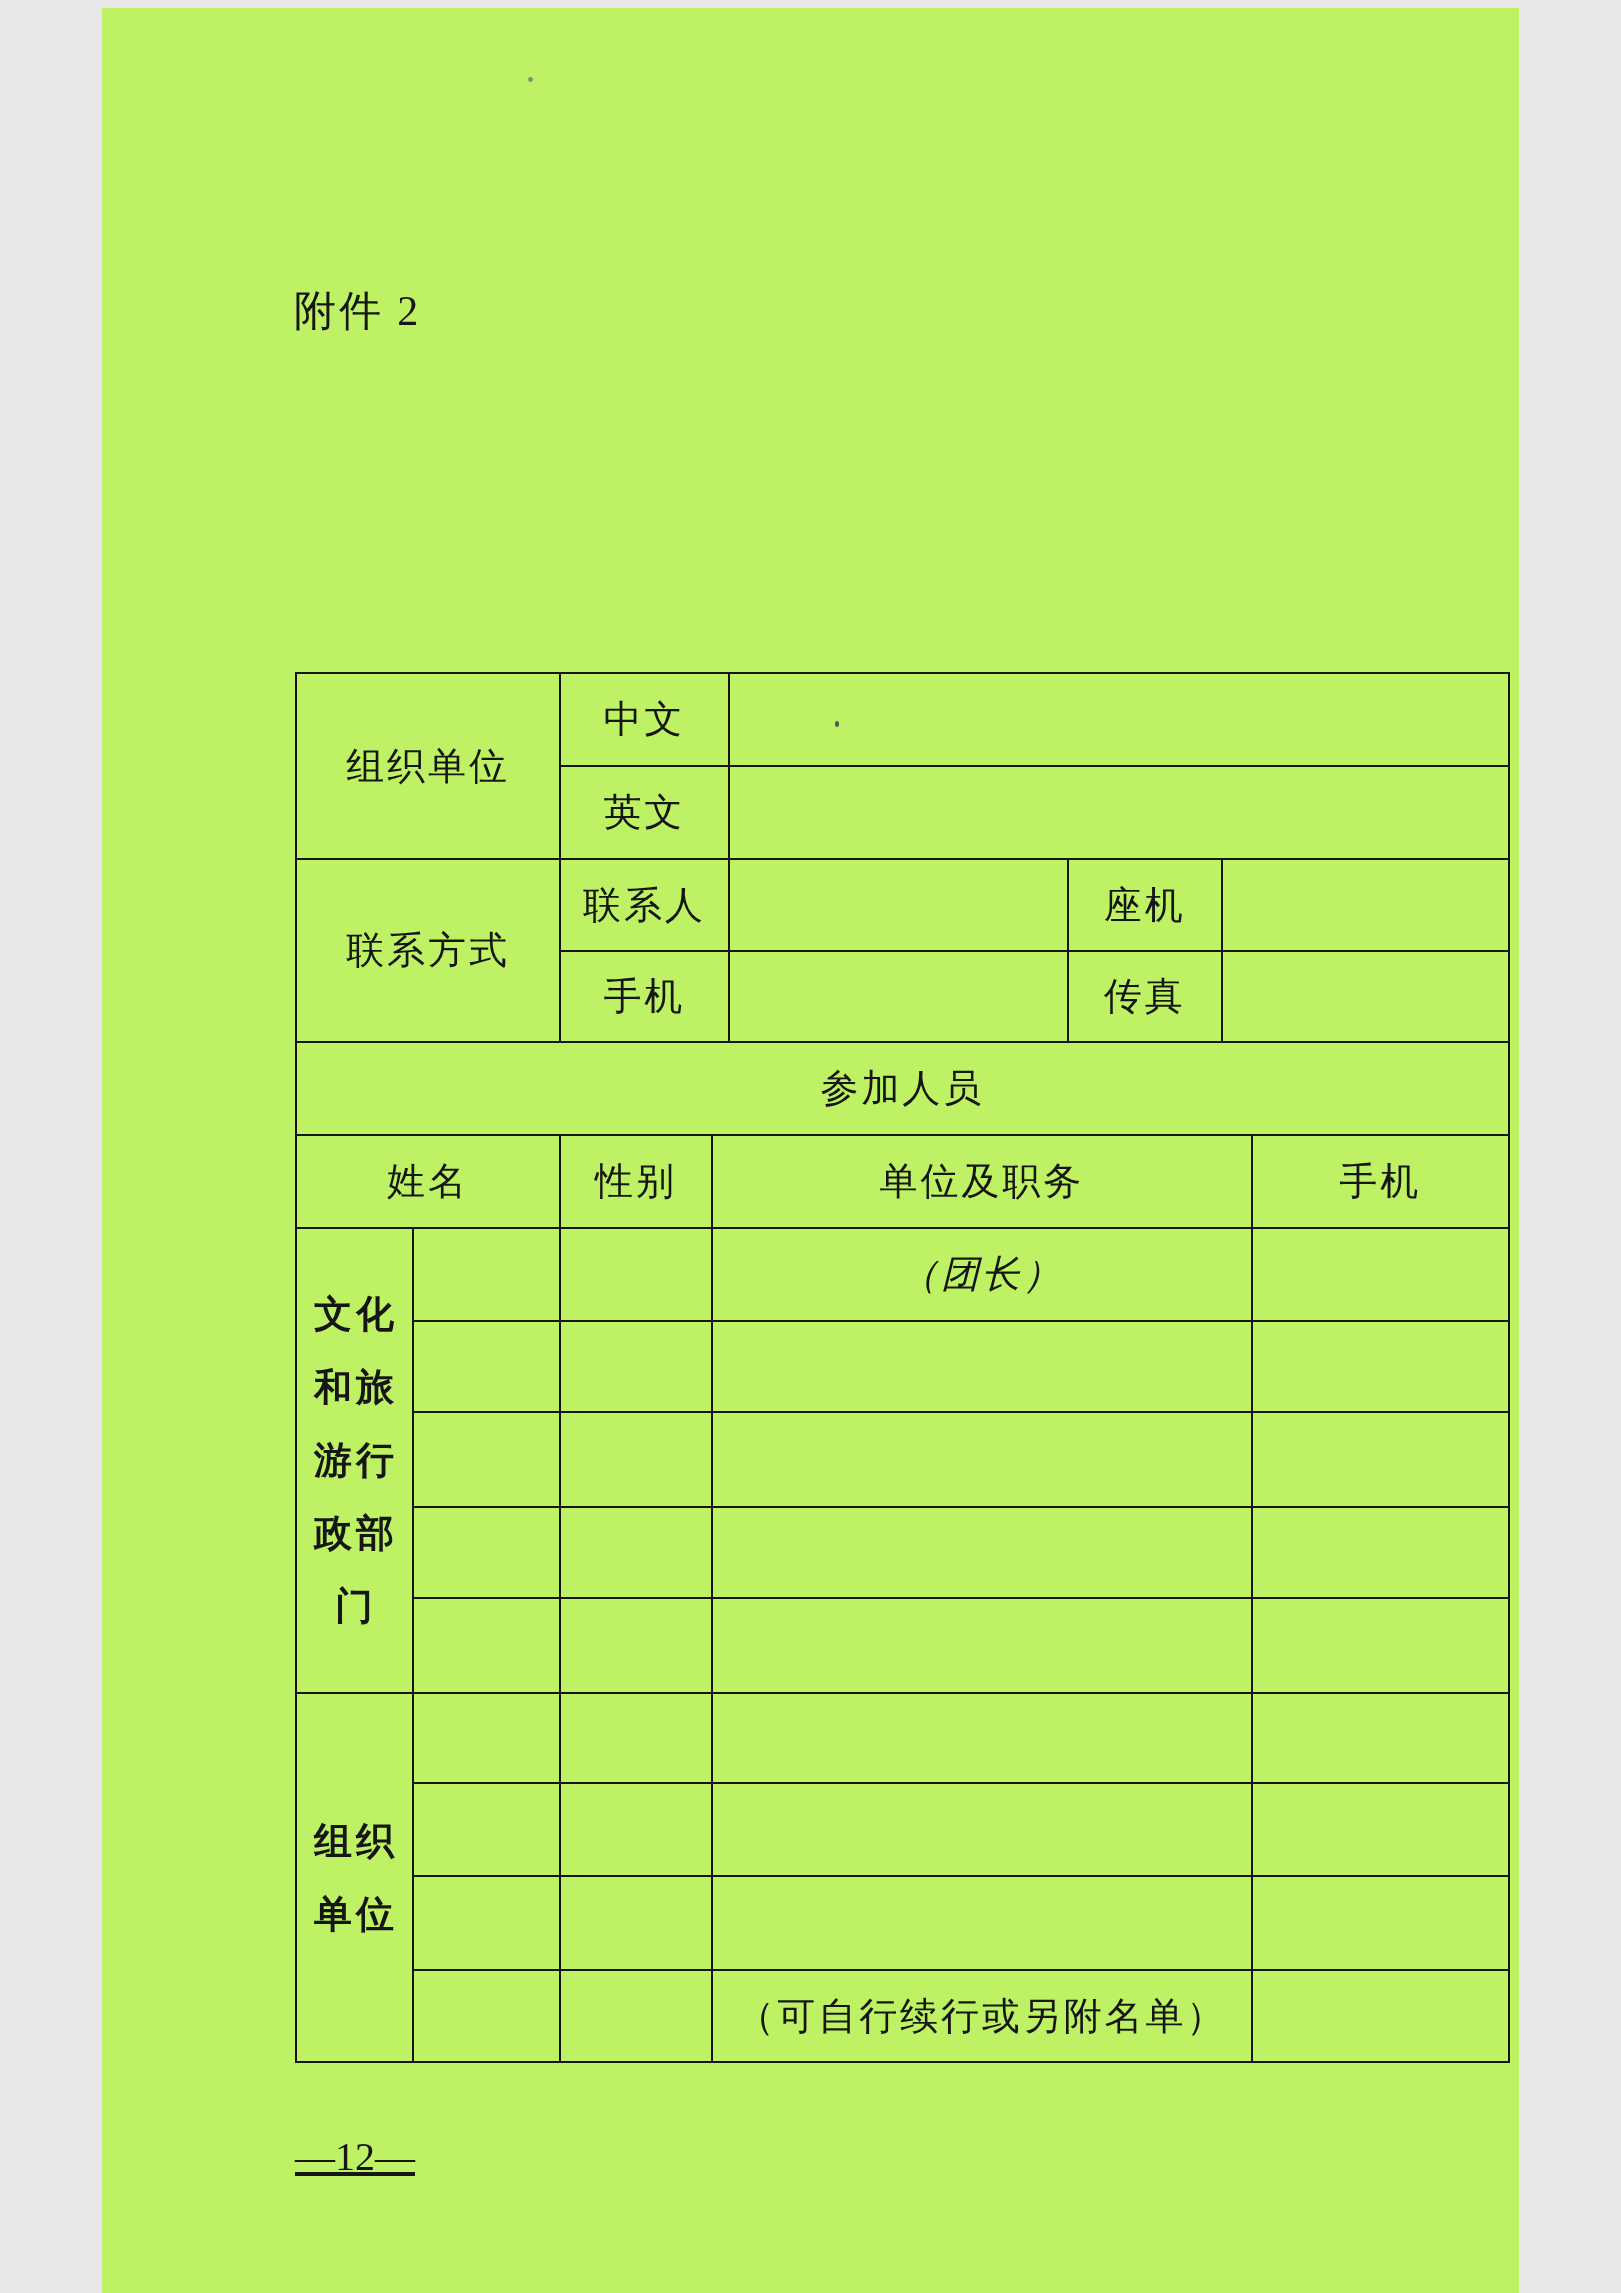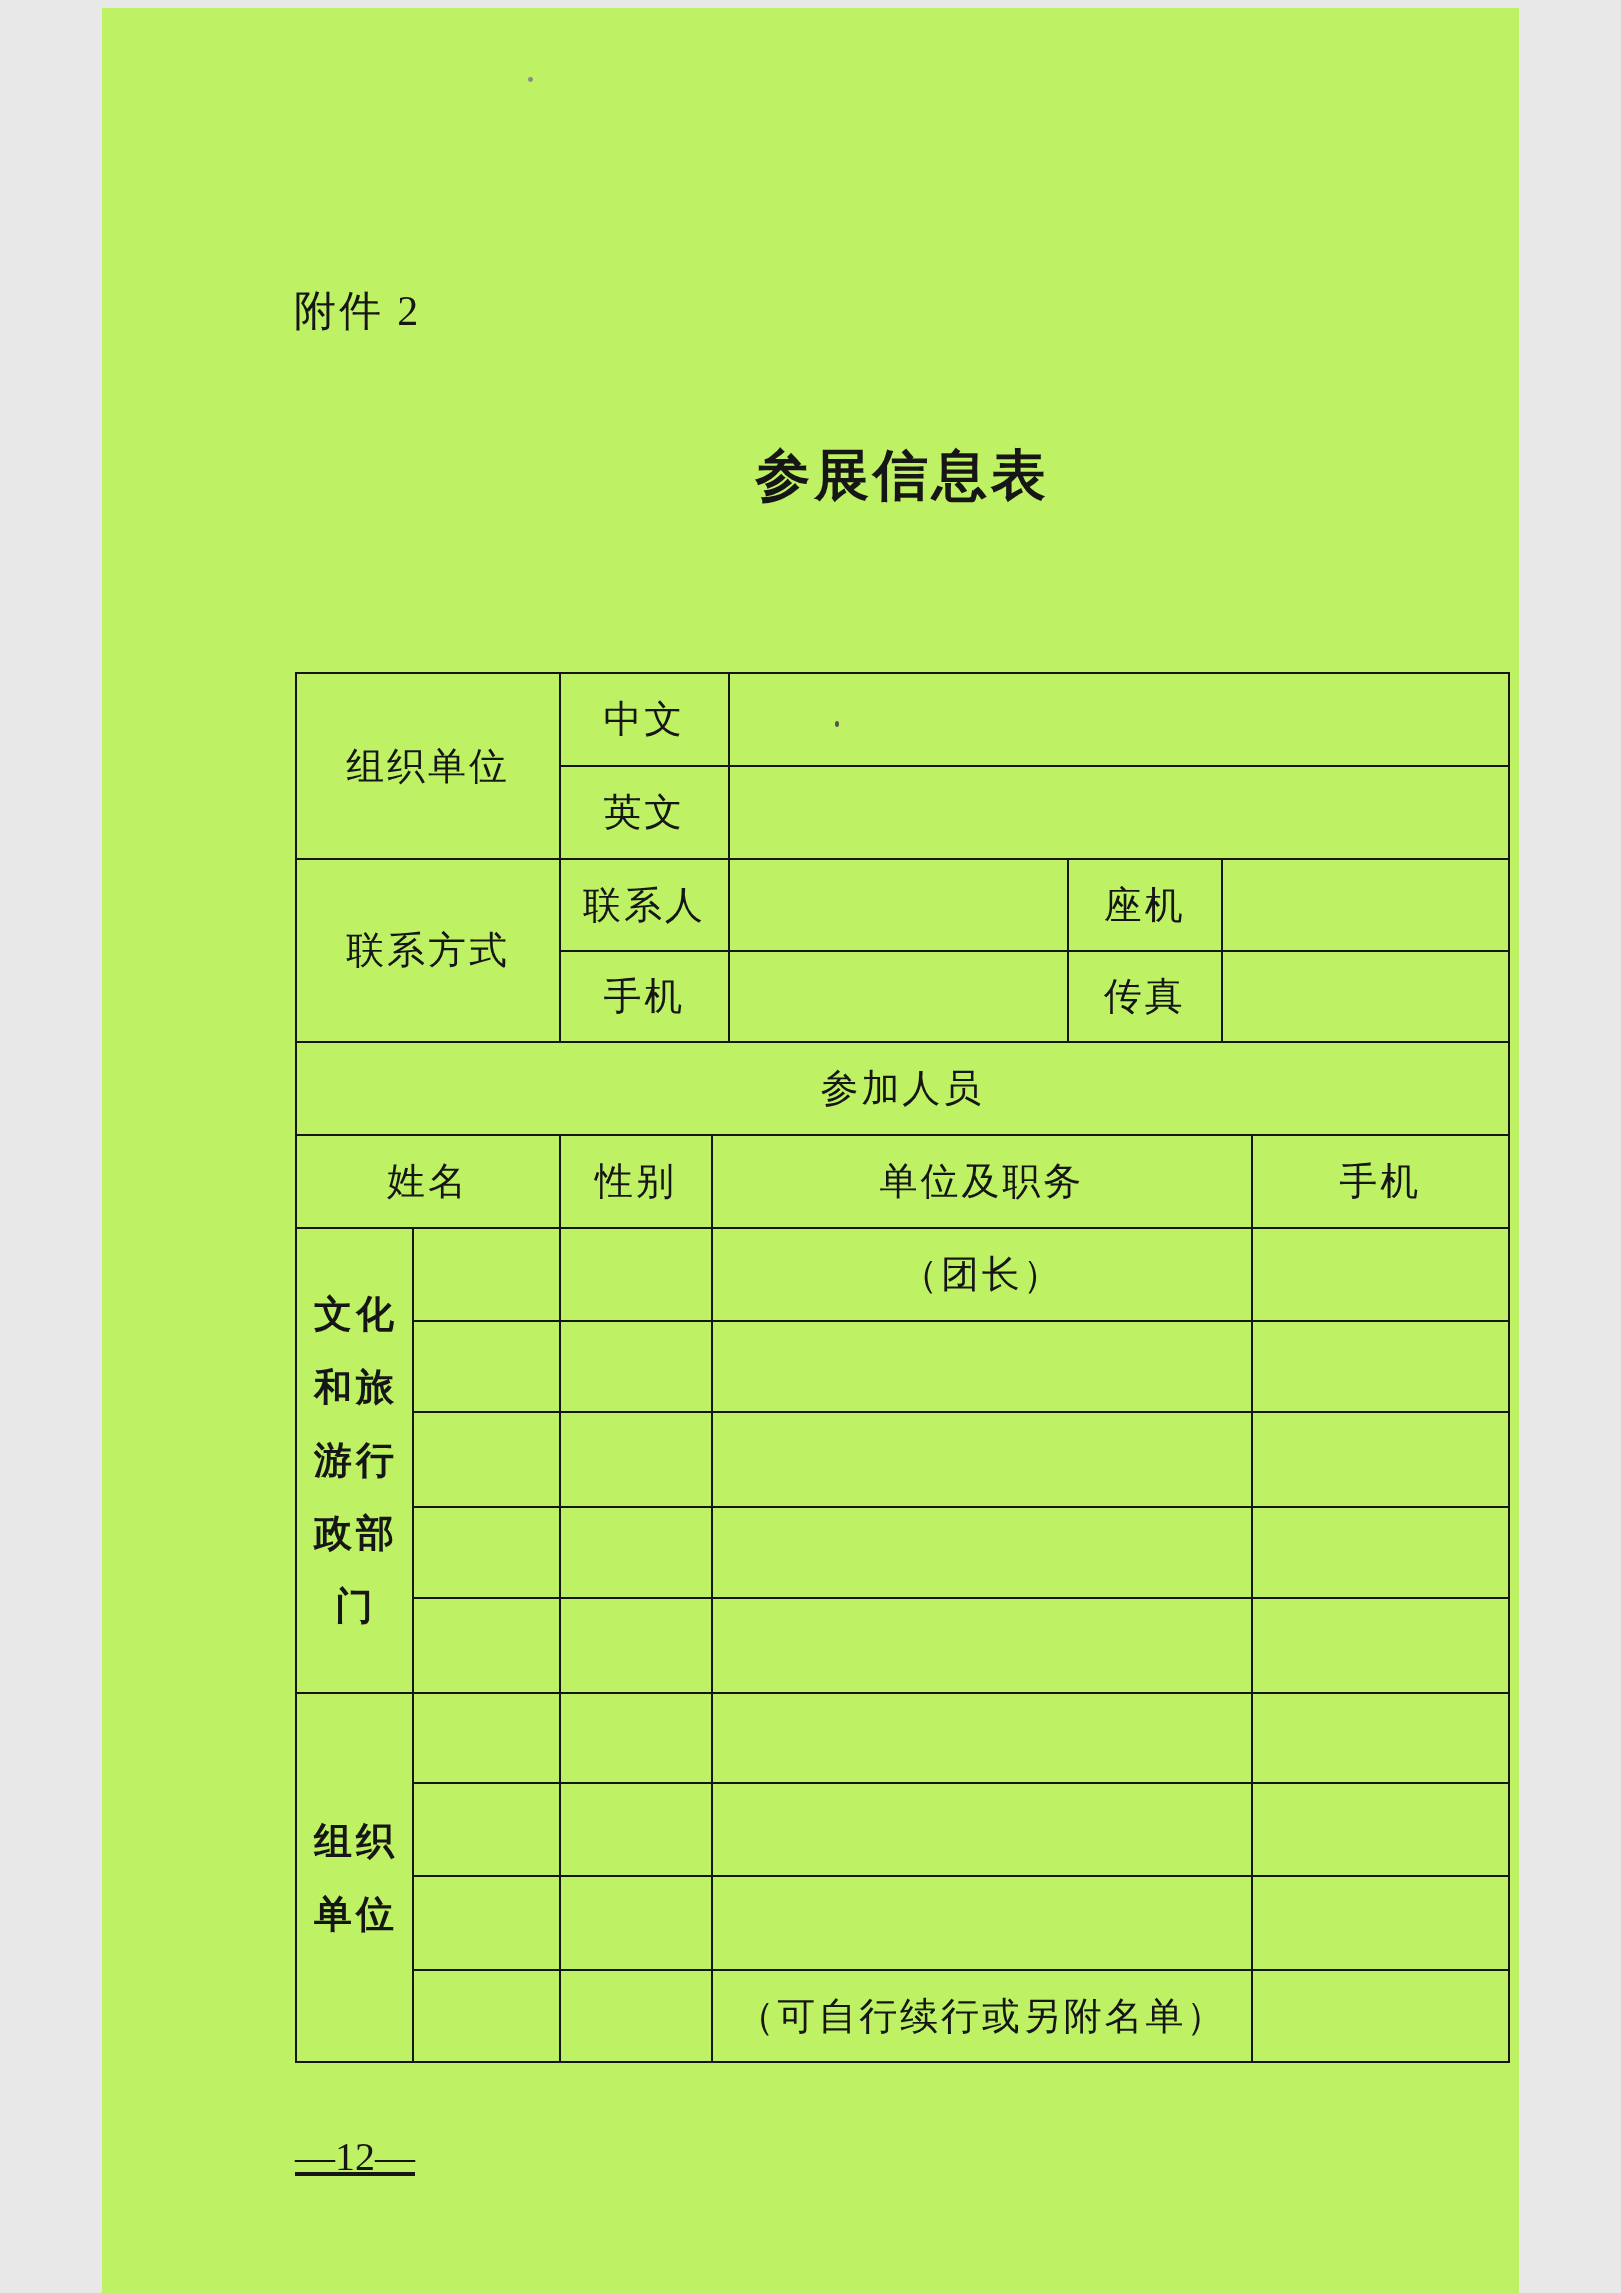--- a/index.html
+++ b/index.html
@@ -30,41 +30,40 @@
     overflow:hidden;
   }
   tr.thick-top td { border-top-width:2.9px; }
   tr.thick-bottom td { border-bottom-width:2.9px;border-radius:21px; }
   .ls8 { letter-spacing:8.8px; }
   .banner { font-size:39px; letter-spacing:5.9px; }
   .vlabel-inner {
     display:inline-block; width:86px; line-height:73px;
     letter-spacing:3.9px; text-align:center; word-break:break-all;font-weight:bold;
   }
-  .note-right { text-align:right; padding-right:15.7px; }
+  .note-right { text-align:right; padding-right:15.7px;font-style:italic; }
   .page-number {
     position:absolute; left:193px; top:2125px;
     font-size:40px; white-space:nowrap;text-decoration:underline;
   }
   .speck { position:absolute; background:#8a8a8a; border-radius:50%; }
   .speck1 { left:426px; top:69px; width:4.9px; height:4.9px; }
   .speck2 { left:733px; top:713px; width:3.9px; height:5.9px; background:#555; }
 </style>
 </head>
 <body>
 
 <div class="page">
 
   <div class="speck speck1"></div>
   <div class="speck speck2"></div>
 
   <div class="attachment">附件 2</div>
 
   <div class="title-block">
-    <div class="title-line">参展信息表</div>
   </div>
 
   <table class="form-table">
     <colgroup>
       <col style="width:117px">
         <col style="width:147px">
         <col style="width:152px">
         <col style="width:16.7px">
       <col style="width:339px">
         <col style="width:154px">

